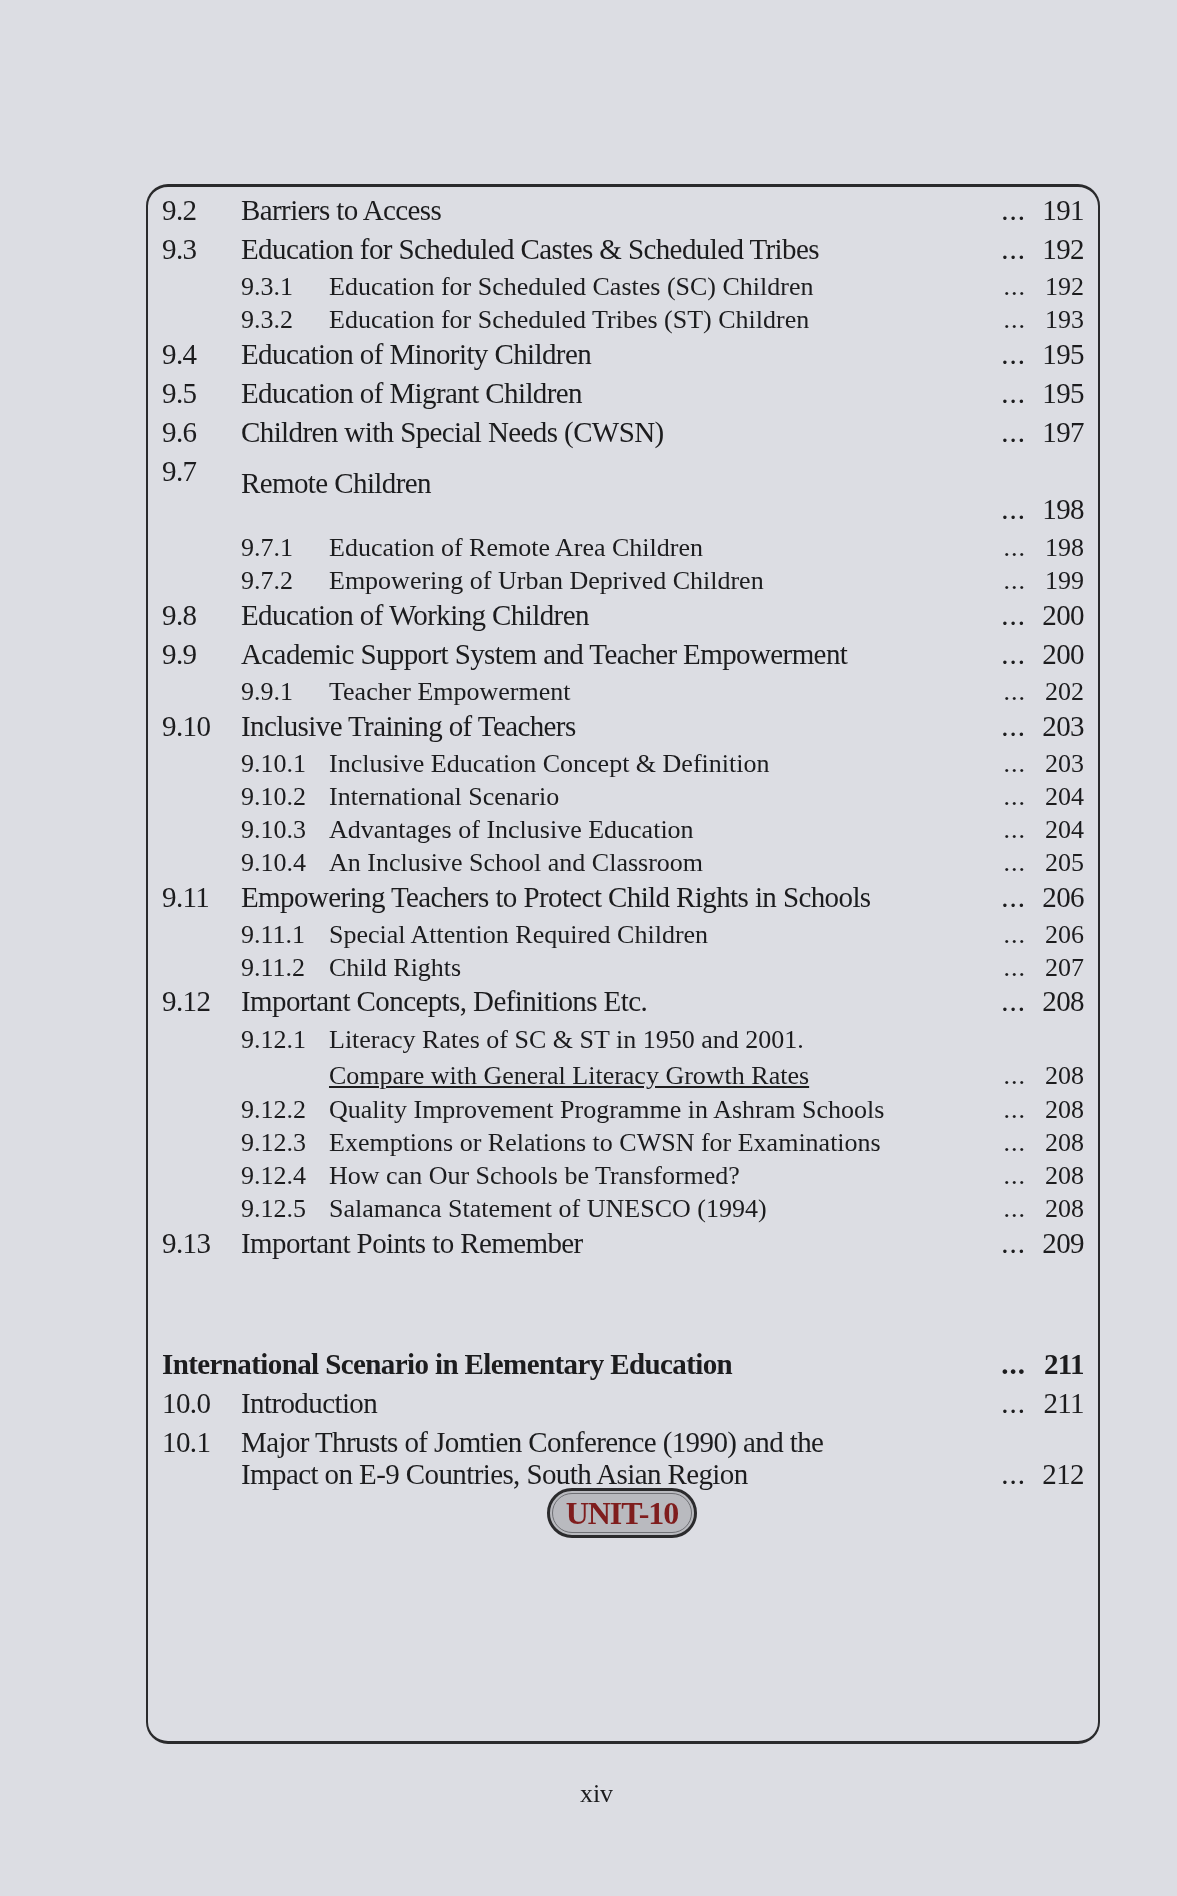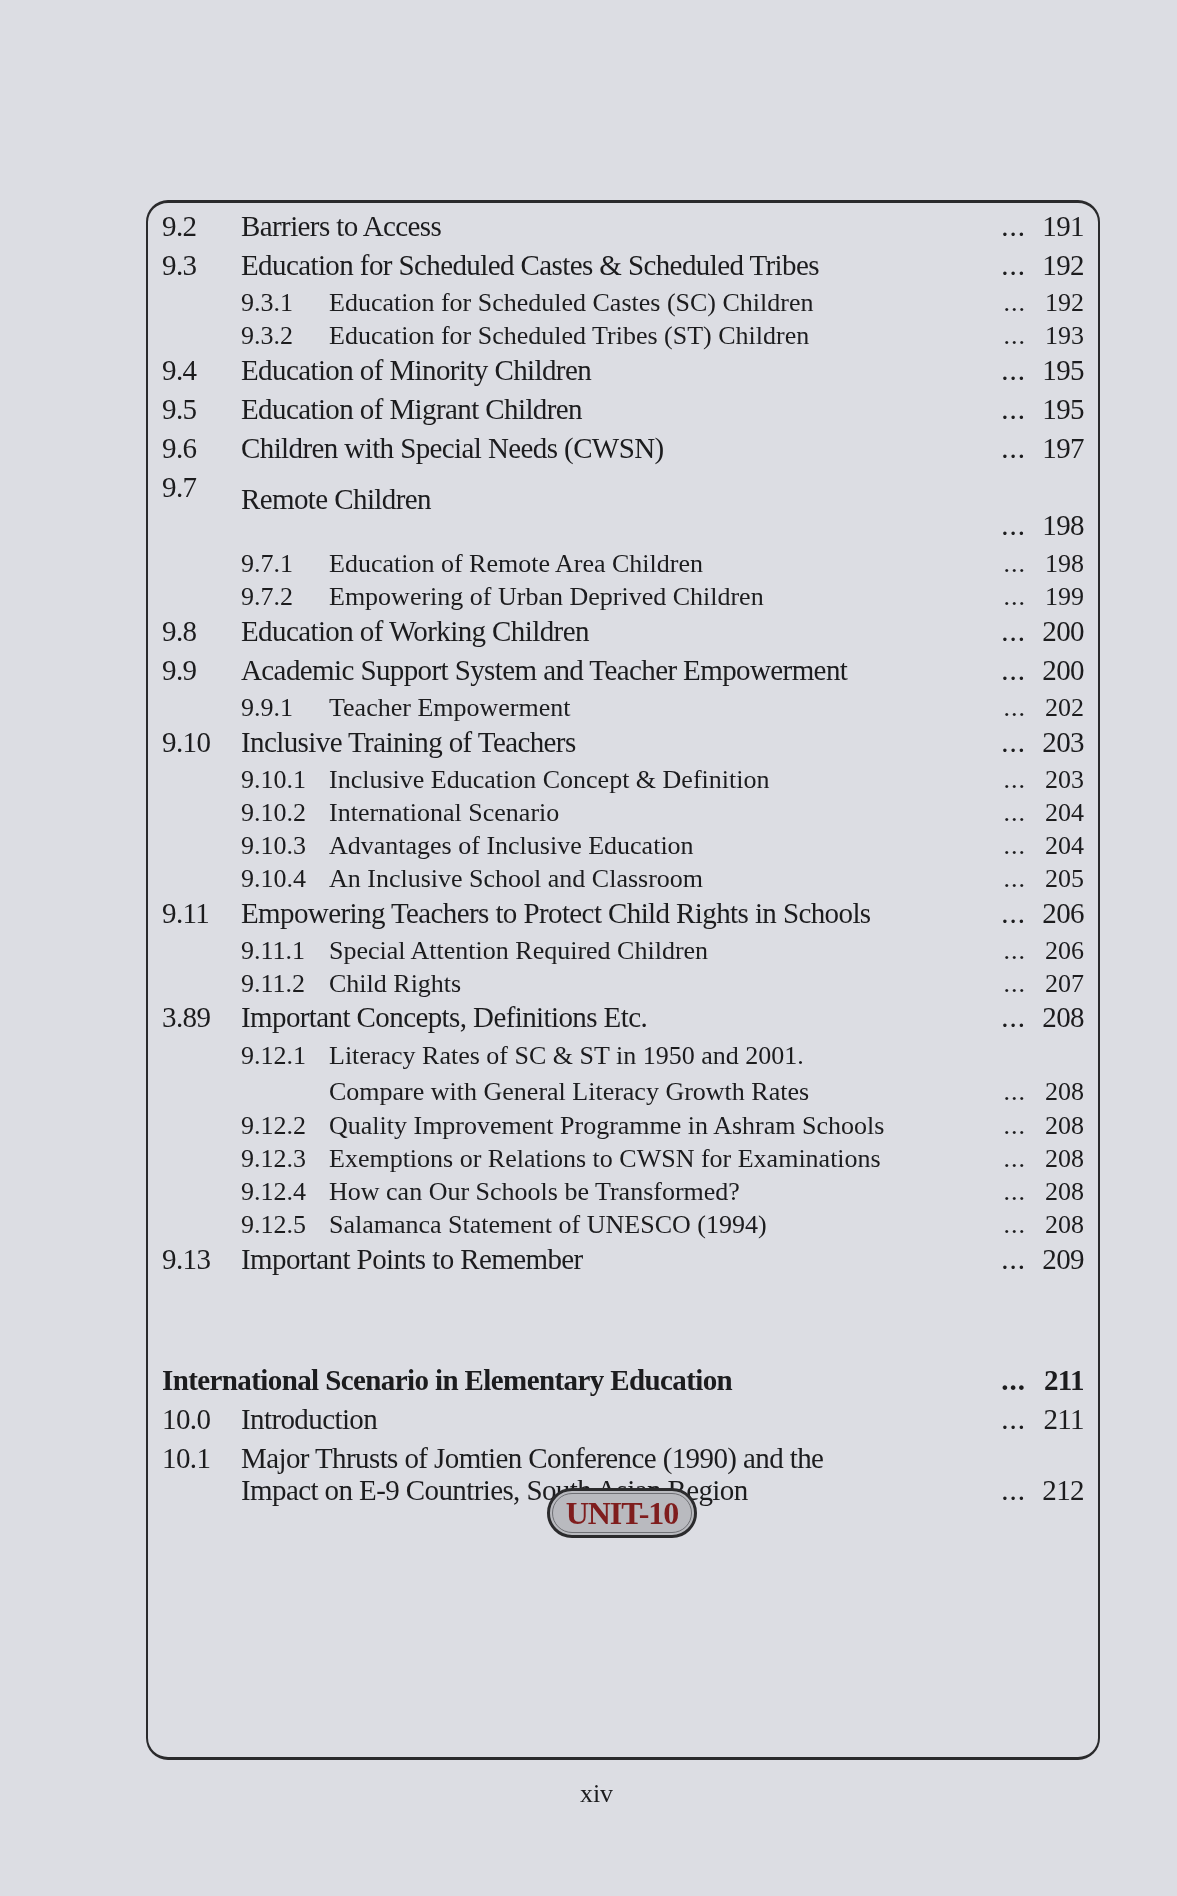--- a/index.html
+++ b/index.html
@@ -6,21 +6,21 @@
   body {
     width: 1177px; height: 1896px;
     background: #dcdde3;
     font-family: "Liberation Serif", "DejaVu Serif", serif;
     color: #1c1c1e;
     position: relative;
     overflow: hidden;
   }
   .frame {
     position: absolute;
-    left: 146px; top: 200px;
+    left: 146px; top: 184px;
     width: 954px; height: 1560px;
     border: 2px solid #2a2a2c;
     border-top-width: 3px;
     border-bottom-width: 3px;
     border-radius: 22px;
     box-sizing: border-box;
   }
   .row {
     position: absolute;
     left: 0; right: 0;
@@ -215,21 +215,21 @@
   </div>
 
   <div class="row sub" style="top:764px" data-name="toc-subentry">
     <span class="num" data-name="section-number">9.11.2</span>
     <span class="title" data-name="section-title">Child Rights</span>
     <span class="dots" data-name="leader-dots">...</span>
     <span class="page" data-name="page-ref">207</span>
   </div>
 
   <div class="row" style="top:797px" data-name="toc-entry">
-    <span class="num" data-name="section-number">3.89</span>
+    <span class="num" data-name="section-number">9.12</span>
     <span class="title" data-name="section-title">Important Concepts, Definitions Etc.</span>
     <span class="dots" data-name="leader-dots">...</span>
     <span class="page" data-name="page-ref">208</span>
   </div>
 
   <div class="row sub" style="top:836px" data-name="toc-subentry">
     <span class="num" data-name="section-number">9.12.1</span>
     <span class="title" data-name="section-title">
       <span data-name="title-line-1">Literacy Rates of SC &amp; ST in 1950 and 2001.</span>
       <span class="line2" style="padding-left:0;margin-left:0;" data-name="title-line-2">
@@ -299,17 +299,17 @@
   </div>
 </div>
 
 <div class="unit-pill" data-name="unit-badge">UNIT-10</div>
 
 <div class="page-number" data-name="page-number">xiv</div>
 
 <style>
   
   .row.sub [data-name="title-line-2-text"] { display:block; padding-left: 0; margin-left: 0; }
-  .row.sub .line2 { margin-left: 0; }
+  .row.sub .line2 { margin-left: 0; text-decoration: underline; }
   .row.sub[style*="top:836px"] .line2 { margin-left: 0; padding-left: 0; }
   .row.sub[style*="top:836px"] .line2 > span { margin-left: 0; padding-left: 0; transform: translateX(0); }
   .row.sub[style*="top:836px"] .line2 { margin-top: 2px; }
 </style>
 
 </body></html>

